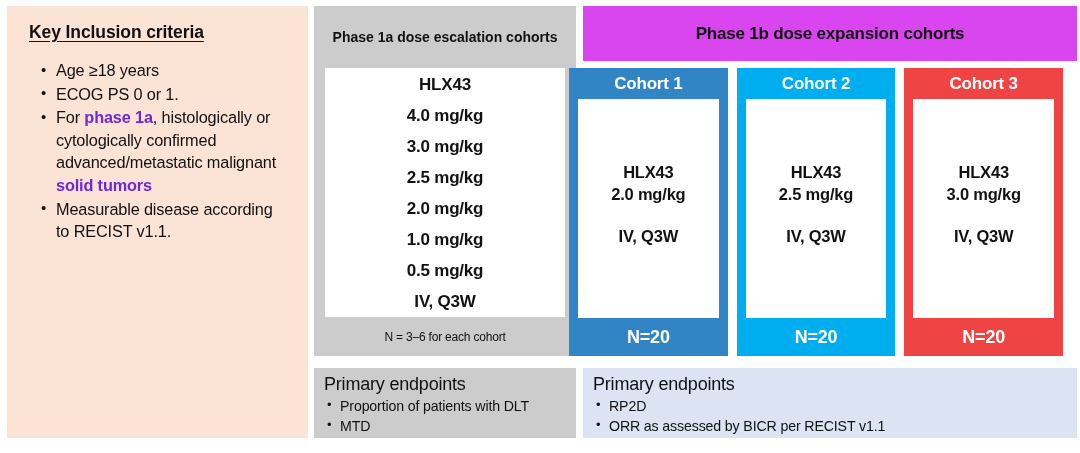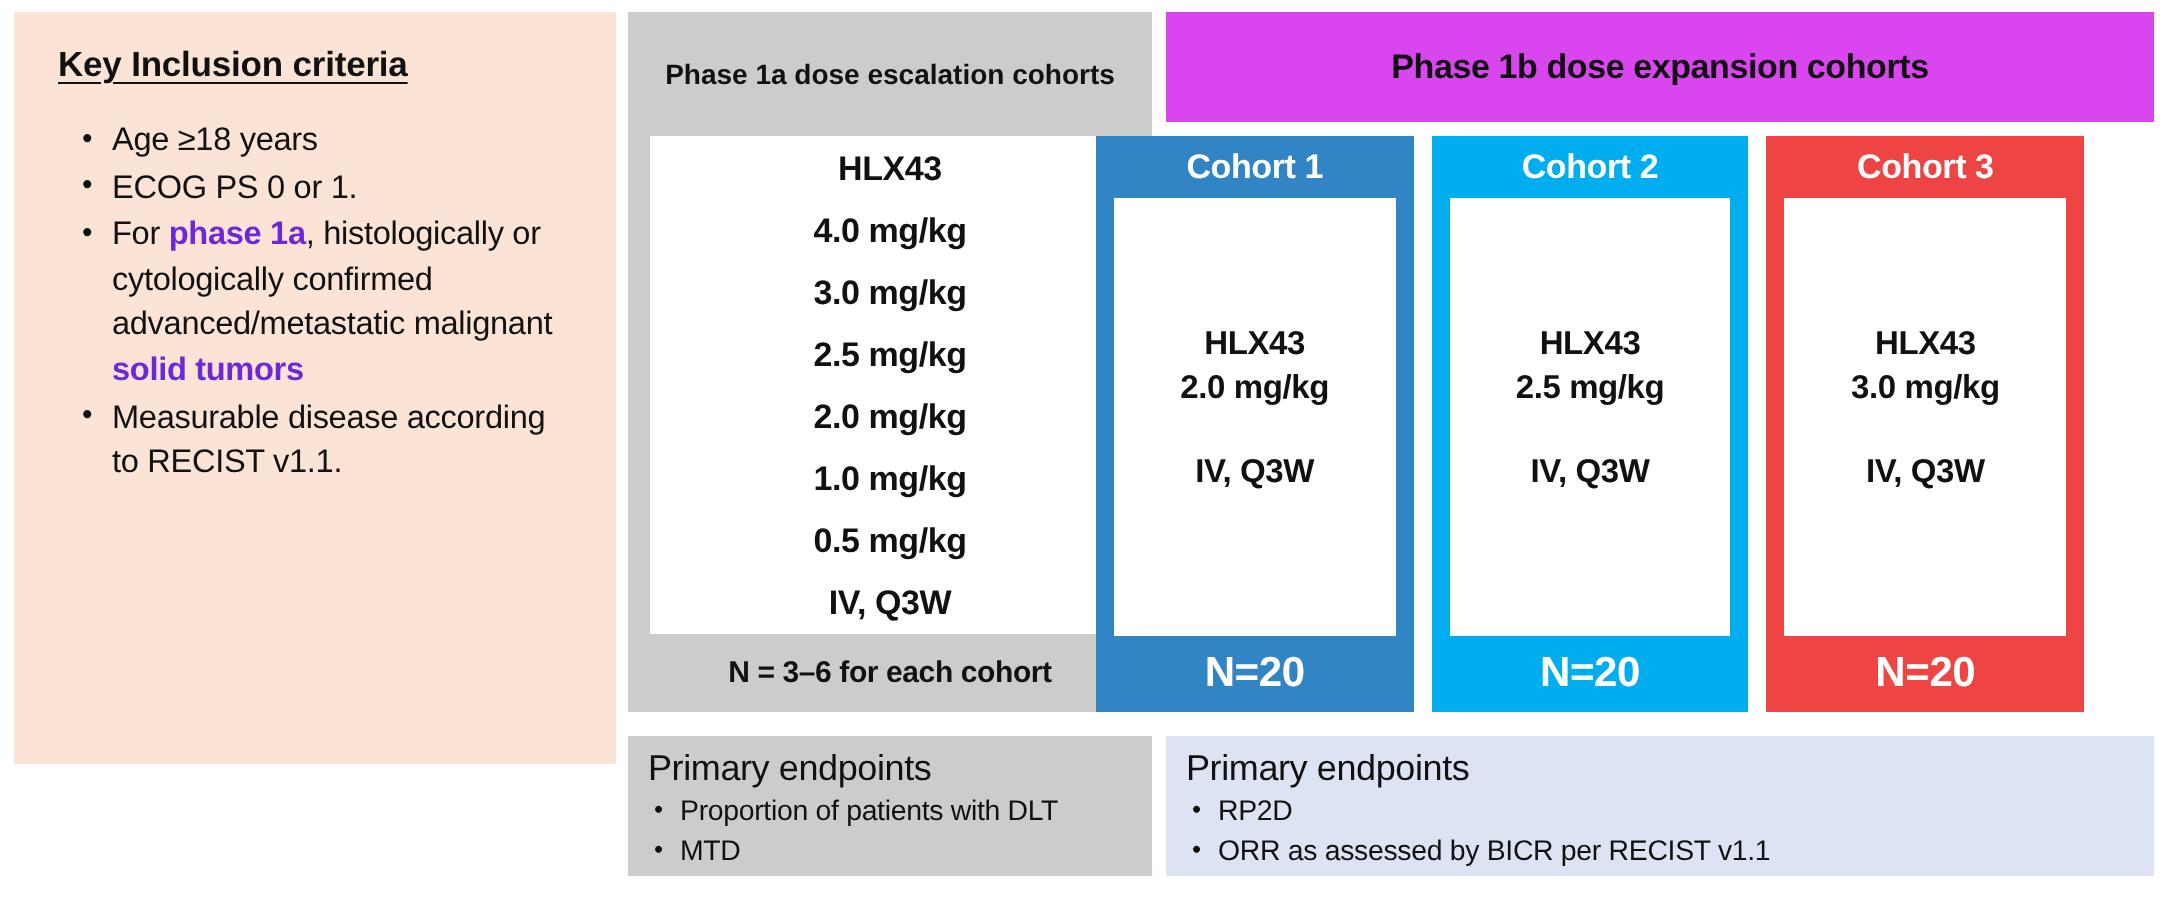--- a/index.html
+++ b/index.html
@@ -21,21 +21,21 @@
     height: 453px;
     background: #ffffff;
   }
 
   
   .inclusion-panel {
     position: absolute;
     left: 7px;
     top: 6px;
     width: 301px;
-    height: 376px;
+    height: 432px;
     background: #fbe3d6;
     box-sizing: border-box;
     padding: 14px 14px 0 16px;
   }
   .inclusion-title {
     font-size: 17.5px;
     font-weight: bold;
     text-decoration: underline;
     text-underline-offset: 3px;
     letter-spacing: -0.1px;
@@ -112,22 +112,22 @@
   }
   .p1a-n {
     position: absolute;
     left: 0;
     top: 311px;
     width: 100%;
     height: 39px;
     display: flex;
     align-items: center;
     justify-content: center;
-    font-size: 15px;
-    font-weight: bold;
+    font-size: 12px;
+    font-weight: normal;
     letter-spacing: -0.2px;
   }
 
   
   .endpoints {
     position: absolute;
     box-sizing: border-box;
     padding: 6px 10px 6px 10px;
   }
   .endpoints.p1a-ep {
@@ -180,21 +180,21 @@
     background: #d946ef;
     display: flex;
     align-items: center;
     justify-content: center;
     font-size: 17px;
     font-weight: bold;
     letter-spacing: -0.2px;
   }
   .cohorts-row {
     position: absolute;
-    left: 548px;
+    left: 569px;
     top: 68px;
     width: 494px;
     height: 288px;
     display: flex;
     gap: 9px;
   }
   .cohort-card {
     flex: 1 1 0;
     position: relative;
     display: flex;
@@ -239,21 +239,21 @@
     line-height: 22px;
     letter-spacing: -0.2px;
     margin-top: 20px;
   }
   .cohort-n {
     height: 38px;
     display: flex;
     align-items: center;
     justify-content: center;
     color: #ffffff;
-    font-size: 21px;
+    font-size: 18px;
     font-weight: bold;
     letter-spacing: -0.2px;
   }
 </style>
 </head>
 <body>
 
 <div id="canvas">
 
   <section class="inclusion-panel">

